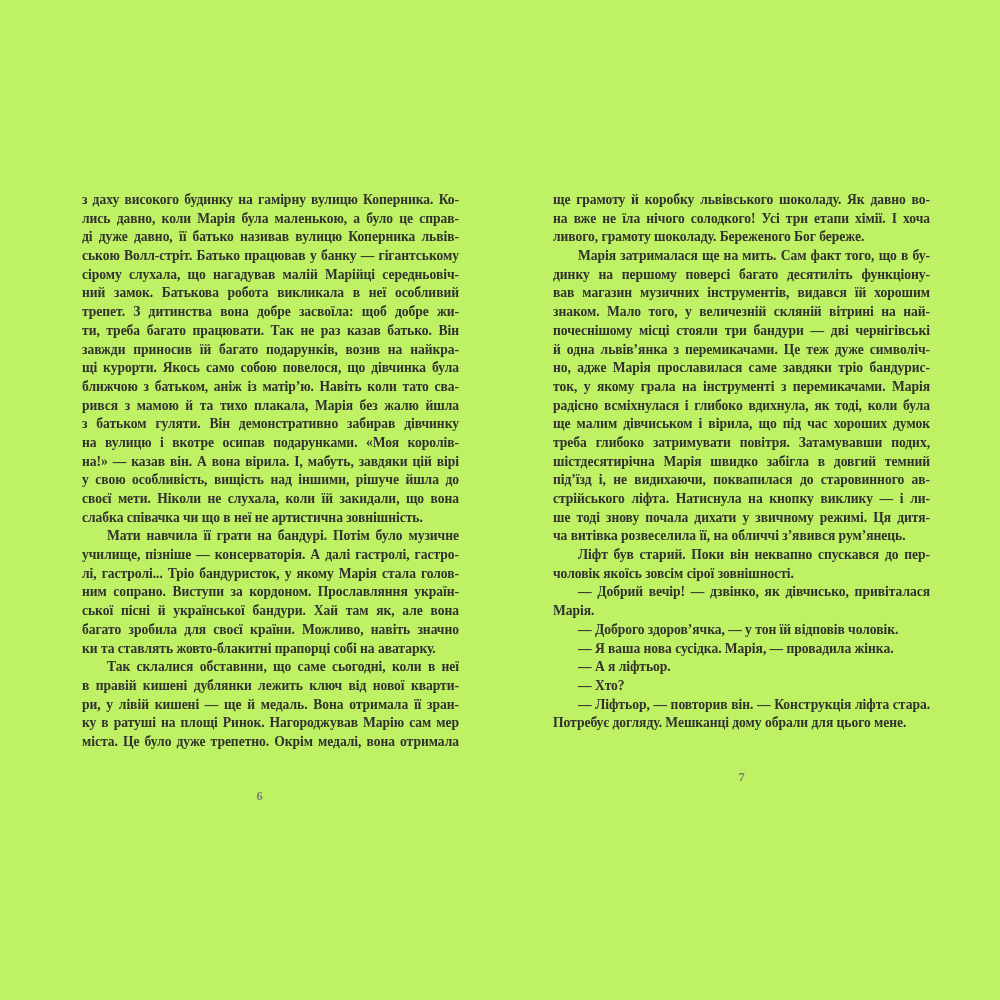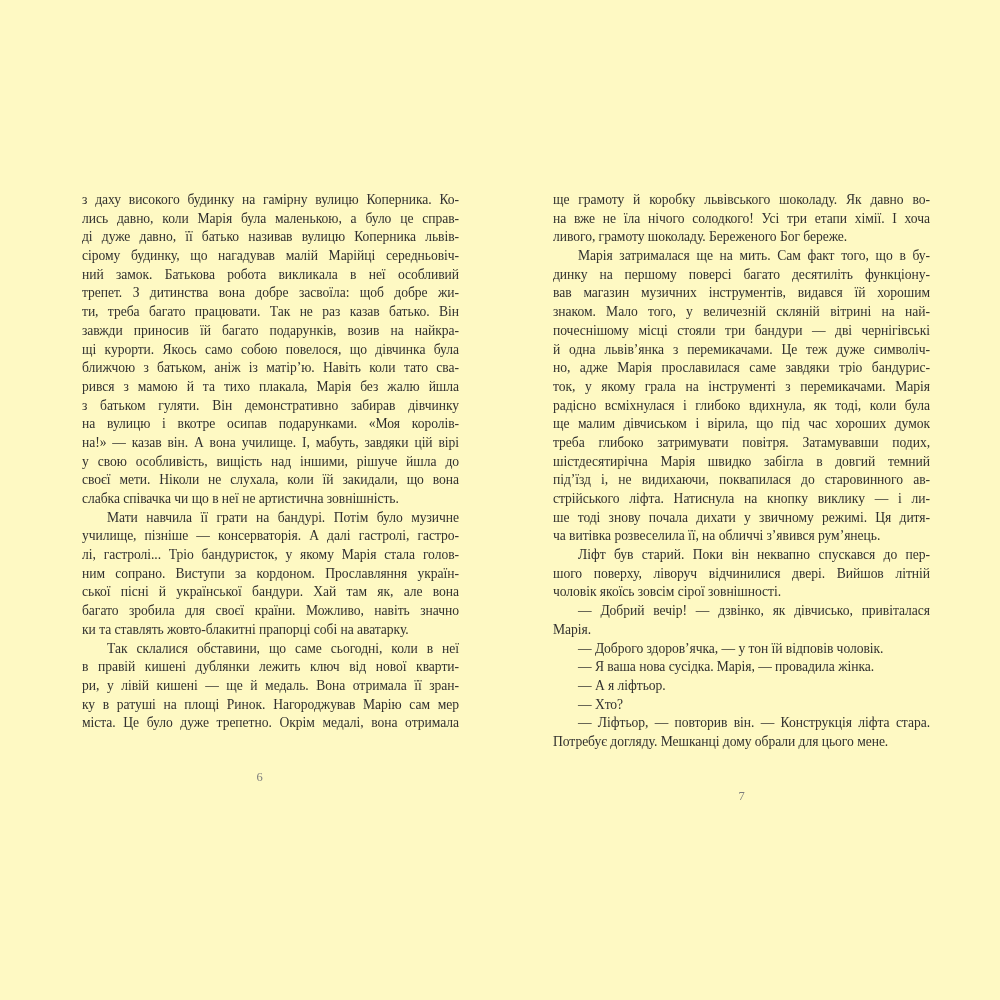--- a/index.html
+++ b/index.html
@@ -10,21 +10,22 @@
     width: 1000px;
     height: 1000px;
     background: #ffffff;
     position: relative;
     overflow: hidden;
     font-family: "Liberation Serif", "DejaVu Serif", serif;
   }
   .spread {
     position: absolute;
     inset: 0;
-    background: #fef9c3;
+    background: #bef264;
+    font-weight: bold;
   }
   .page-col {
     position: absolute;
     top: 191px;
     width: 377px;
   }
   #page-left  { left: 82px; }
   #page-right { left: 553px; }
   .text-block {
     width: 100%;
@@ -59,31 +60,32 @@
 </head>
 <body>
 
 <div class="spread">
 
   <section class="page-col" id="page-left">
     <div class="text-block">
         <div class="line">з даху високого будинку на гамірну вулицю Коперника. Ко-</div>
         <div class="line">лись давно, коли Марія була маленькою, а було це справ-</div>
         <div class="line">ді дуже давно, її батько називав вулицю Коперника львів-</div>
-        <div class="line">сірому будинку, що нагадував малій Марійці середньовіч-</div>
+        <div class="line">ською Волл-стріт. Батько працював у банку — гігантському</div>
+        <div class="line">сірому слухала, що нагадував малій Марійці середньовіч-</div>
         <div class="line">ний замок. Батькова робота викликала в неї особливий</div>
         <div class="line">трепет. З дитинства вона добре засвоїла: щоб добре жи-</div>
         <div class="line">ти, треба багато працювати. Так не раз казав батько. Він</div>
         <div class="line">завжди приносив їй багато подарунків, возив на найкра-</div>
         <div class="line">щі курорти. Якось само собою повелося, що дівчинка була</div>
         <div class="line">ближчою з батьком, аніж із матір’ю. Навіть коли тато сва-</div>
         <div class="line">рився з мамою й та тихо плакала, Марія без жалю йшла</div>
         <div class="line">з батьком гуляти. Він демонстративно забирав дівчинку</div>
         <div class="line">на вулицю і вкотре осипав подарунками. «Моя королів-</div>
-        <div class="line">на!» — казав він. А вона училище. І, мабуть, завдяки цій вірі</div>
+        <div class="line">на!» — казав він. А вона вірила. І, мабуть, завдяки цій вірі</div>
         <div class="line">у свою особливість, вищість над іншими, рішуче йшла до</div>
         <div class="line">своєї мети. Ніколи не слухала, коли їй закидали, що вона</div>
         <div class="line end">слабка співачка чи що в неї не артистична зовнішність.</div>
         <div class="line indent">Мати навчила її грати на бандурі. Потім було музичне</div>
         <div class="line">училище, пізніше — консерваторія. А далі гастролі, гастро-</div>
         <div class="line">лі, гастролі... Тріо бандуристок, у якому Марія стала голов-</div>
         <div class="line">ним сопрано. Виступи за кордоном. Прославляння україн-</div>
         <div class="line">ської пісні й української бандури. Хай там як, але вона</div>
         <div class="line">багато зробила для своєї країни. Можливо, навіть значно</div>
         <div class="line end">ки та ставлять жовто-блакитні прапорці собі на аватарку.</div>
@@ -111,21 +113,20 @@
         <div class="line">ток, у якому грала на інструменті з перемикачами. Марія</div>
         <div class="line">радісно всміхнулася і глибоко вдихнула, як тоді, коли була</div>
         <div class="line">ще малим дівчиськом і вірила, що під час хороших думок</div>
         <div class="line">треба глибоко затримувати повітря. Затамувавши подих,</div>
         <div class="line">шістдесятирічна Марія швидко забігла в довгий темний</div>
         <div class="line">під’їзд і, не видихаючи, поквапилася до старовинного ав-</div>
         <div class="line">стрійського ліфта. Натиснула на кнопку виклику — і ли-</div>
         <div class="line">ше тоді знову почала дихати у звичному режимі. Ця дитя-</div>
         <div class="line end">ча витівка розвеселила її, на обличчі з’явився рум’янець.</div>
         <div class="line indent">Ліфт був старий. Поки він неквапно спускався до пер-</div>
-        <div class="line">шого поверху, ліворуч відчинилися двері. Вийшов літній</div>
         <div class="line end">чоловік якоїсь зовсім сірої зовнішності.</div>
         <div class="line indent">— Добрий вечір! — дзвінко, як дівчисько, привіталася</div>
         <div class="line end">Марія.</div>
         <div class="line indent end">— Доброго здоров’ячка, — у тон їй відповів чоловік.</div>
         <div class="line indent end">— Я ваша нова сусідка. Марія, — провадила жінка.</div>
         <div class="line indent end">— А я ліфтьор.</div>
         <div class="line indent end">— Хто?</div>
         <div class="line indent">— Ліфтьор, — повторив він. — Конструкція ліфта стара.</div>
         <div class="line end">Потребує догляду. Мешканці дому обрали для цього мене.</div>
       </div>

